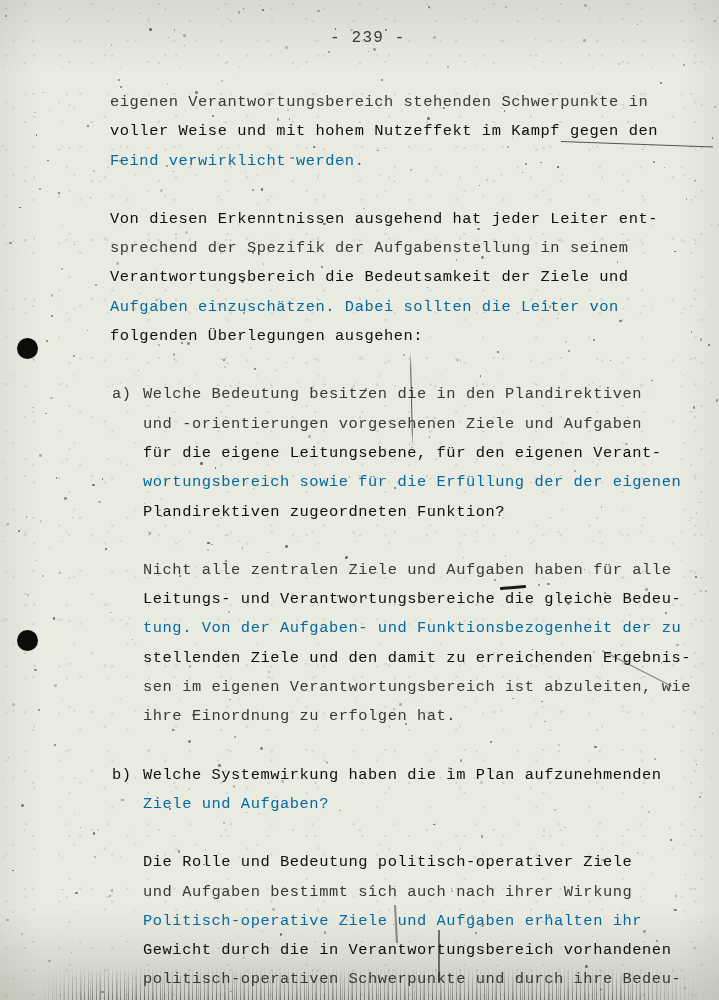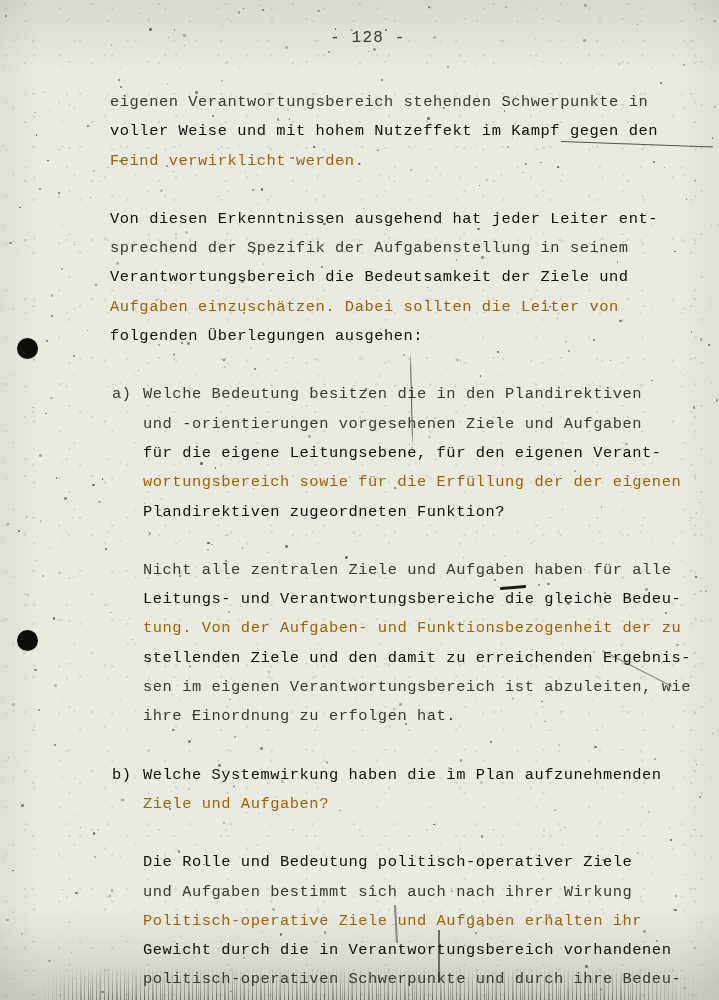--- a/index.html
+++ b/index.html
@@ -161,21 +161,21 @@
     white-space: pre;
     padding-left: 33px;
   }
   .list-item .marker {
     position: absolute;
     left: 2px;
     top: 0;
   }
   
   .l-faint   { color: #3a3a30; }
-  .l-fainter { color: #a16207; }
+  .l-fainter { color: #0369a1; }
   .l-dark    { color: #101009; }
   
   .artifact { position: absolute; pointer-events: none; }
   #artifact-diagonal-strike {
     left: 561px; top: 131px;
     width: 152px; height: 10px;
     border-bottom: 1.4px solid #3a3a30;
     transform: rotate(2.1deg);
     transform-origin: left bottom;
     opacity: 0.85;
@@ -635,21 +635,21 @@
       <div class="speck" style="width: 1.21px; height: 1.21px; left: 600.4px; top: 988.9px; opacity: 0.55;"></div>
       <div class="speck" style="width: 1.47px; height: 1.47px; left: 540.2px; top: 161.5px; opacity: 0.54;"></div>
       <div class="speck" style="width: 0.95px; height: 0.95px; left: 501.6px; top: 604.6px; opacity: 0.51;"></div>
       <div class="speck" style="width: 0.83px; height: 0.83px; left: 406.4px; top: 865.8px; opacity: 0.27;"></div>
       <div class="speck" style="width: 2.77px; height: 2.77px; left: 516.2px; top: 976.4px; opacity: 0.37;"></div>
       <div class="speck" style="width: 2.53px; height: 2.53px; left: 523.1px; top: 130.5px; opacity: 0.52;"></div>
       <div class="speck" style="width: 0.75px; height: 0.75px; left: 78px; top: 249.9px; opacity: 0.31;"></div>
     </div>
 
   <div id="header-row">
-    <div id="page-number">- 128 -</div>
+    <div id="page-number">- 239 -</div>
   </div>
 
 
   <div class="punch-hole" style="left:17px; top:338px;"></div>
   <div class="punch-hole" style="left:17px; top:630px;"></div>
 
   <div id="body-text">
       <div>
         <div class="para l-faint">eigenen Verantwortungsbereich stehenden Schwerpunkte in</div>
         <div class="para l-dark">voller Weise und mit hohem Nutzeffekt im Kampf gegen den</div>

